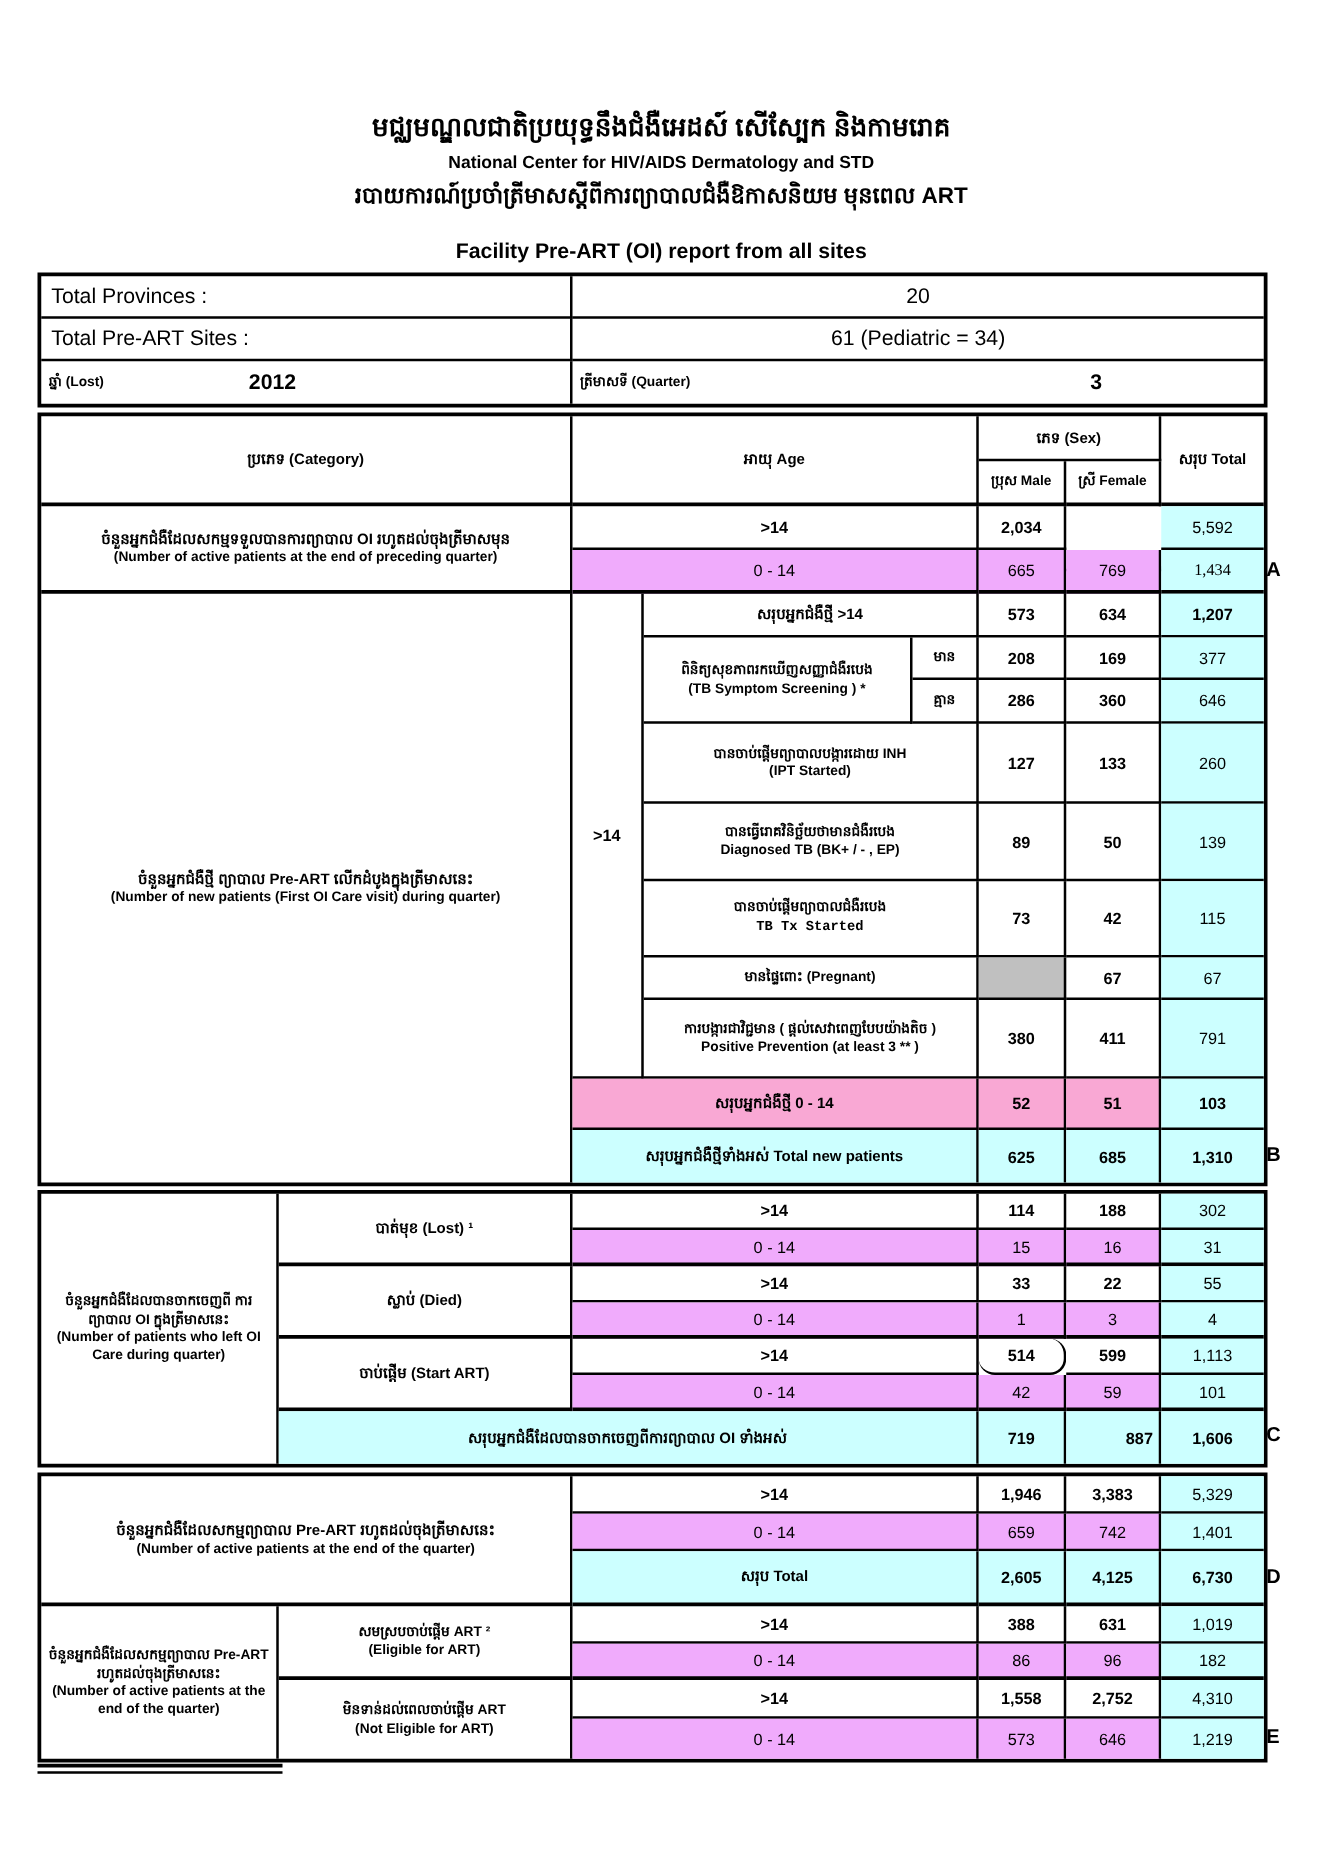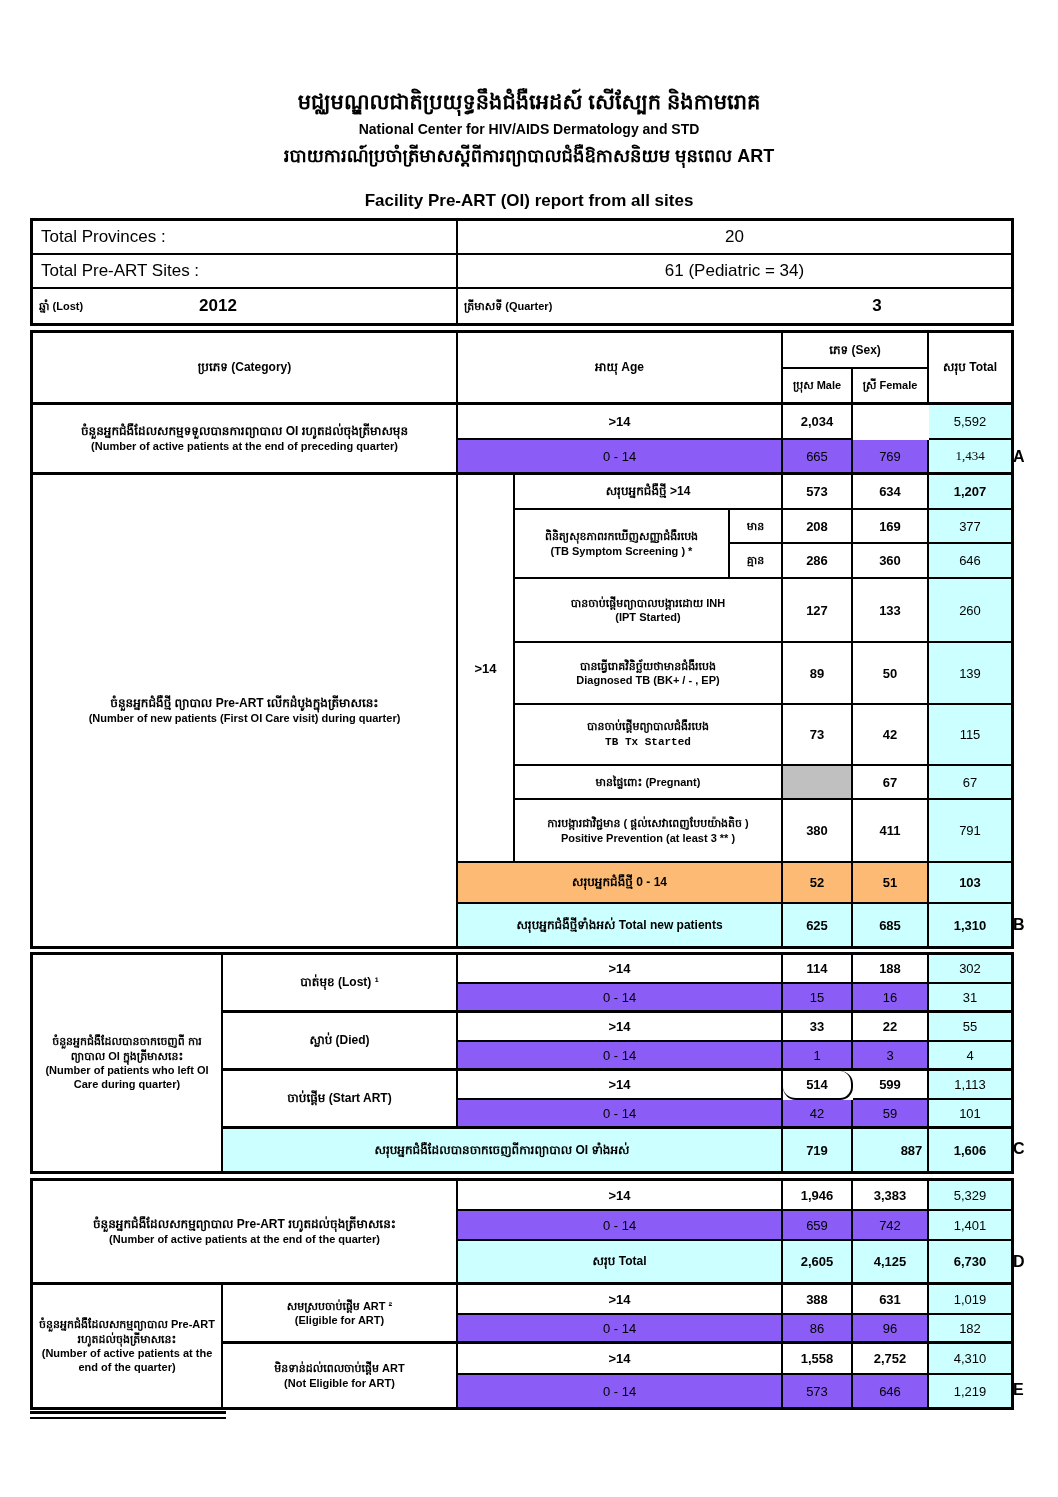--- a/index.html
+++ b/index.html
@@ -15,22 +15,22 @@
   .row{flex-direction:row;gap:6px;}
   .br0{border-right:none!important;}
   .bb0{border-bottom:none!important;}
   .bb3{border-bottom-width:3px!important;}
   .kh{font-size:12px;font-weight:bold;line-height:1.35;}
   .khsm{font-size:11px;font-weight:bold;line-height:1.3;}
   .en{font-size:11px;font-weight:bold;line-height:1.3;}
   .num{font-size:13px;}
   .b{font-weight:bold;}
   .big{font-size:17px;}
-  .yellow{background:#8b5cf6;}
-  .byellow{background:#fdba74;}
+  .yellow{background:#f0abfc;}
+  .byellow{background:#f9a8d4;}
   .cyan{background:#CCFFFF;}
   .gray{background:#C0C0C0;}
   .marker{position:absolute;left:1013px;font-size:16px;font-weight:bold;}
   .dblline{position:absolute;left:30px;top:1411px;width:196px;height:3px;
            border-top:3px solid #000;border-bottom:2px solid #000;}
 </style>
 </head>
 <body>
 
 <div id="page">

